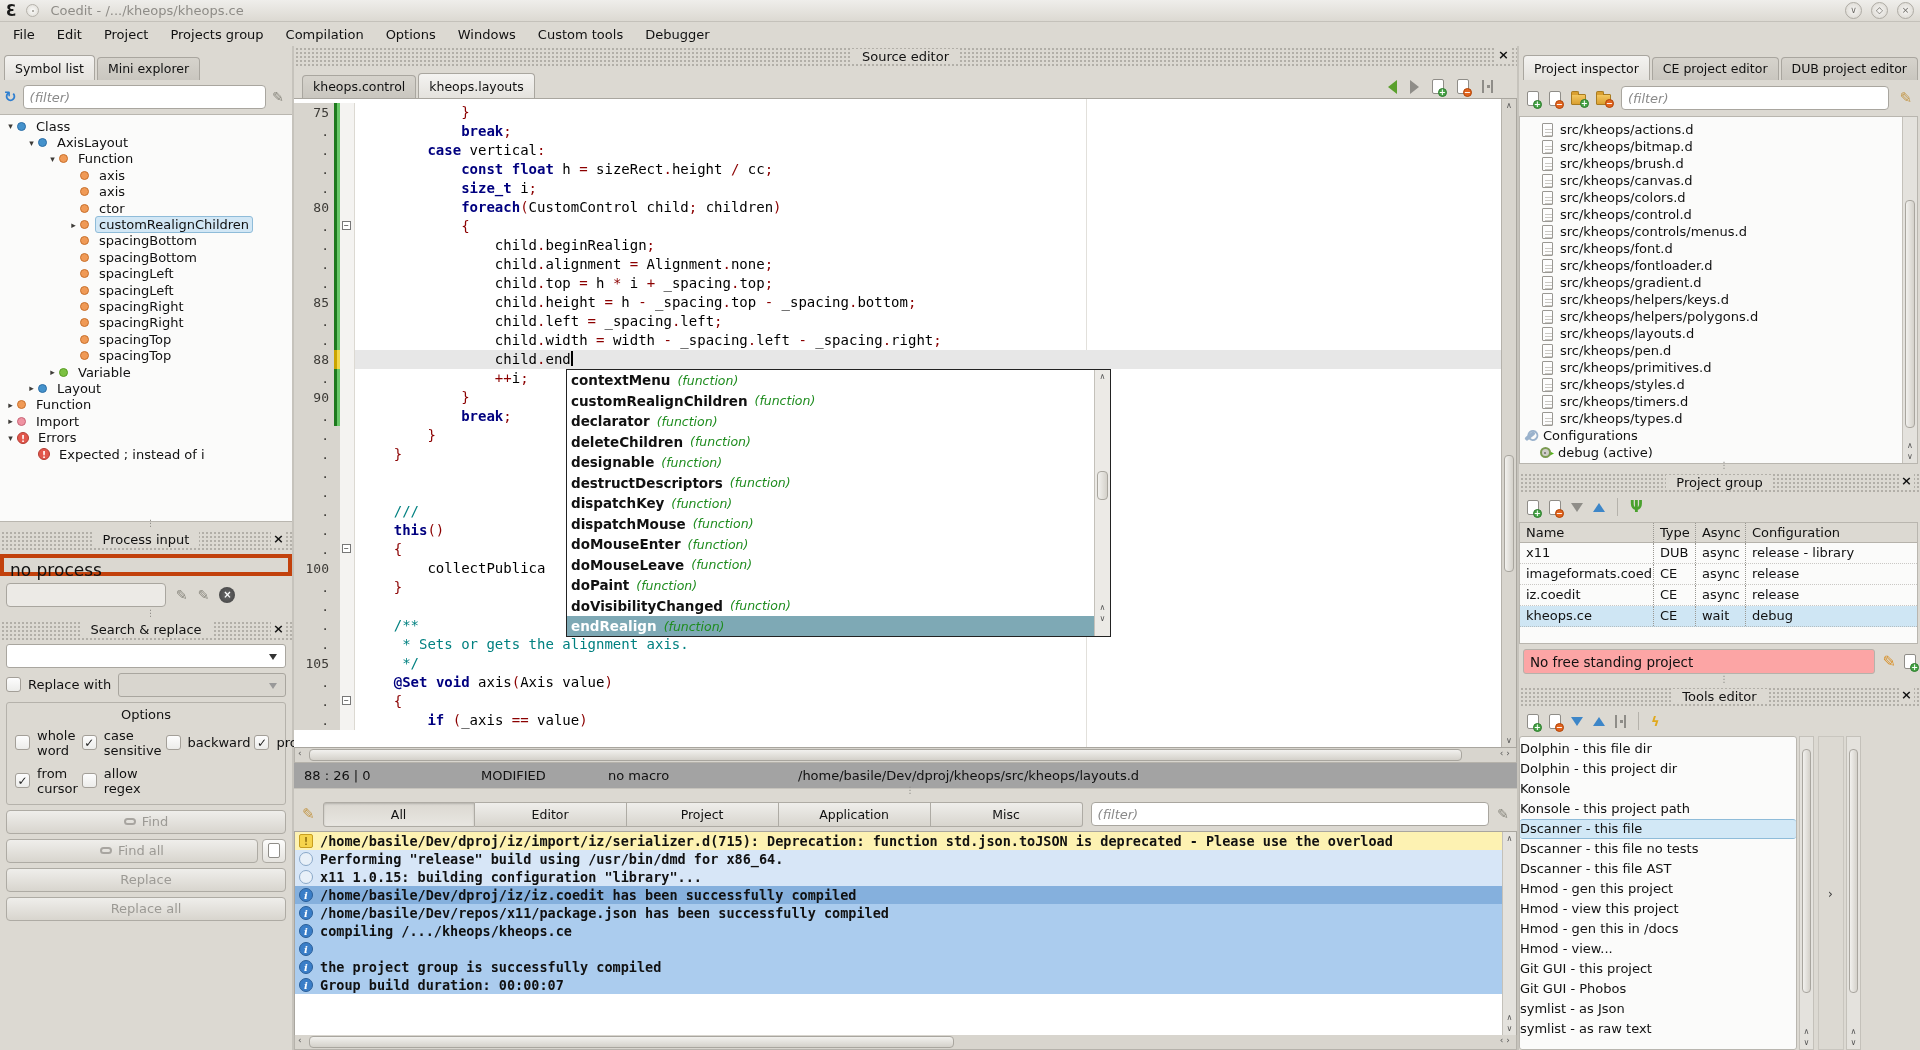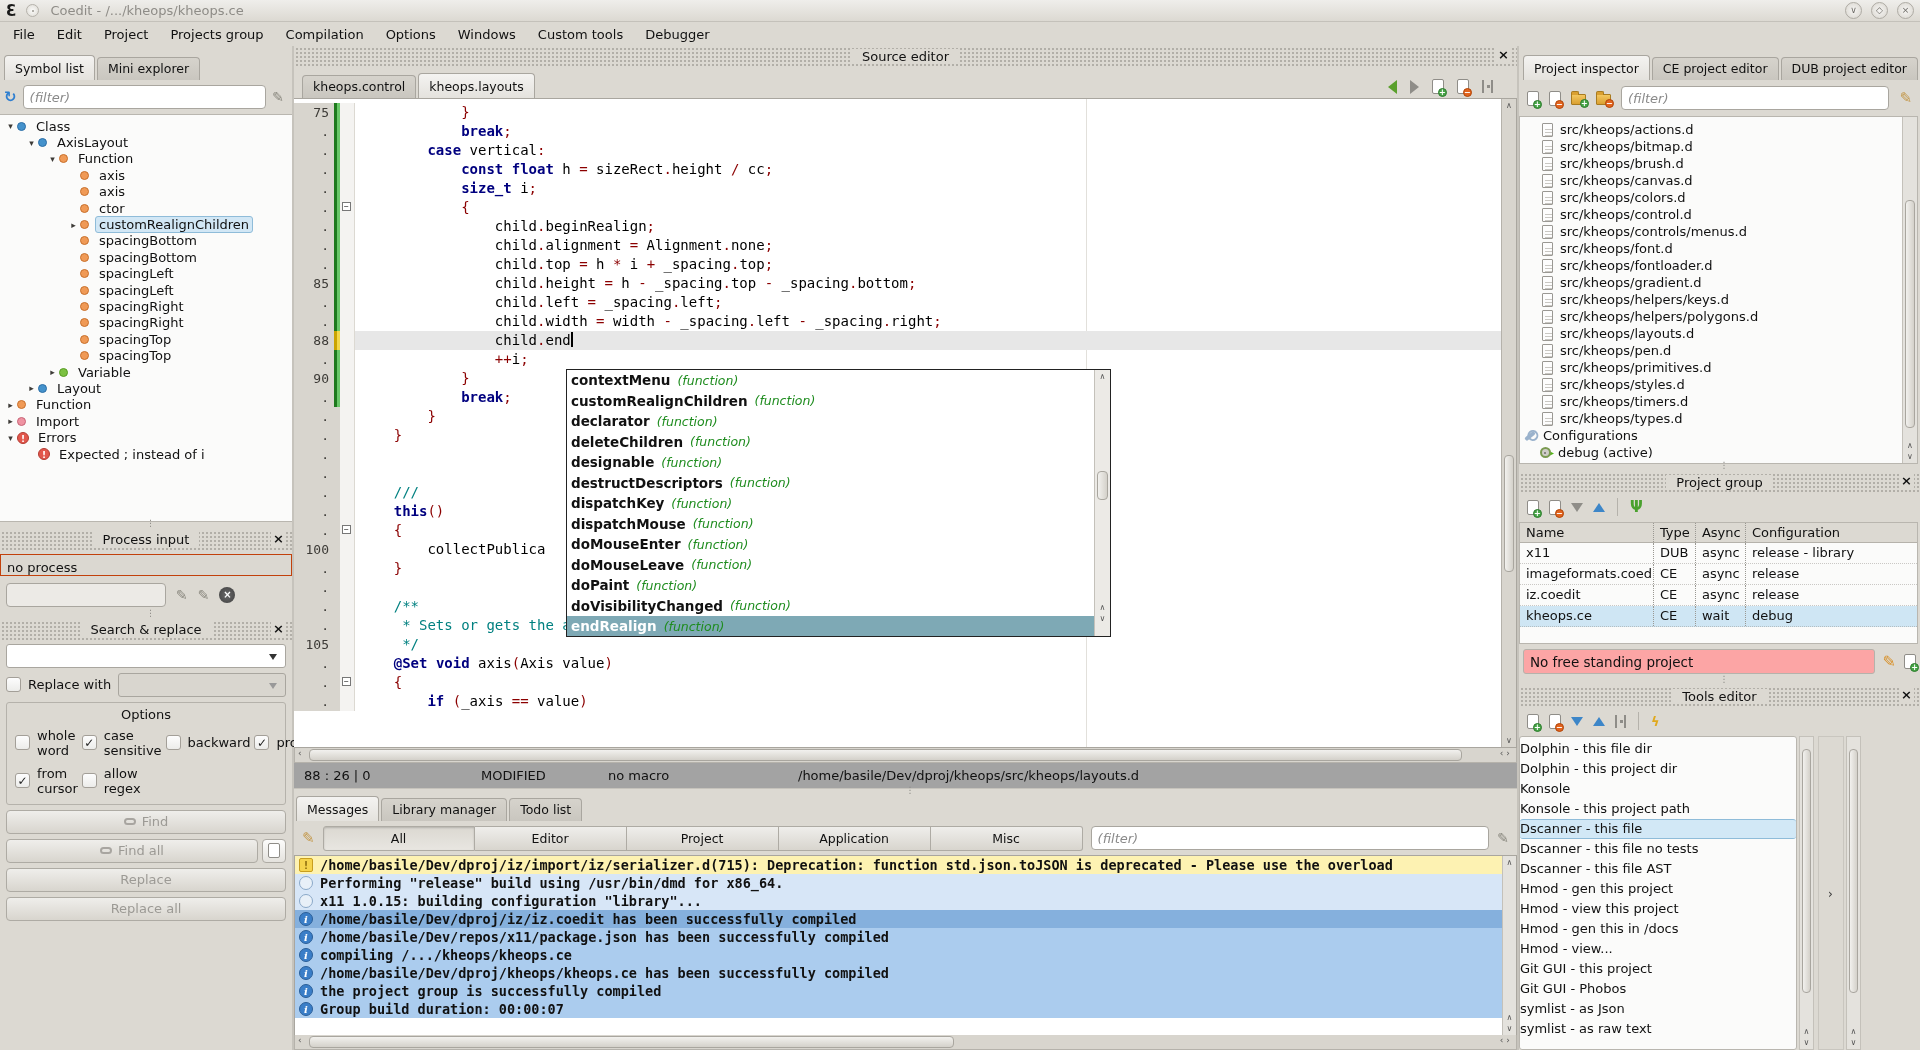--- a/index.html
+++ b/index.html
@@ -52,21 +52,21 @@
   .tw{width:13px;flex:none;font-size:9px;color:#3c3a36;text-align:center;}
   .dot{width:9px;height:9px;border-radius:50%;flex:none;margin-right:6px;}
   .dot-blue{background:#4492cc;border:1px solid #2c6ea6;}
   .dot-orange{background:#f09a56;border:1px solid #c8702c;}
   .dot-green{background:#7cc142;border:1px solid #579c23;}
   .dot-pink{background:#ef93a2;border:1px solid #c86577;}
   .dot-err{width:12px;height:12px;border-radius:50%;background:#e2574c;border:1px solid #b33c33;color:#fff;font-weight:bold;font-size:9px;line-height:12px;text-align:center;margin-right:5px;}
   .sym-label{padding:0 3px;border:1px solid transparent;}
   .sym-row.sel .sym-label{background:#d2e7f5;border:1px solid #8fbcd9;border-radius:3px;}
 
-  .proc-status{margin:4px 0 2px;border:1px solid #c2410c;background:#dbd8d1;height:22px;line-height:25px;padding:0 6px;font-size:13px;flex:none;}
+  .proc-status{margin:4px 0 2px;border:4px solid #c2410c;background:#dbd8d1;height:22px;line-height:25px;padding:0 6px;font-size:17px;flex:none;}
   .proc-row{display:flex;align-items:center;gap:10px;padding:5px 6px;flex:none;}
   .proc-row .tinput{width:160px;background:#eceae6;}
   .i-xcircle{width:16px;height:16px;border-radius:50%;background:radial-gradient(#6a6a6a,#3f3f3f);color:#fff;font-size:10px;line-height:15px;text-align:center;font-weight:bold;}
 
   .sr-body{padding:4px 6px;display:flex;flex-direction:column;gap:5px;flex:1;}
   .chk{width:15px;height:15px;border:1px solid #a39f98;border-radius:3px;background:linear-gradient(#fdfdfd,#ececea);flex:none;font-size:12px;line-height:14px;text-align:center;font-weight:bold;color:#222;}
   .chk-row{display:flex;align-items:center;gap:7px;font-size:13px;}
   .opt-box{border:1px solid #b5b2ab;border-radius:3px;padding:4px 8px 8px;flex:none;}
   .opt-title{text-align:center;margin-bottom:6px;font-size:13px;}
   .opt-grid{display:grid;grid-template-columns:1fr 1fr 1fr 1fr;row-gap:8px;column-gap:4px;}
@@ -443,20 +443,21 @@
       </div>
 
       <div class="ed-area">
         <div class="vline"></div>
         <div class="code" id="code">
             <div class="cl"><span class="ln">75</span><span class="bar bar-g"></span><span class="fold"></span><span class="txt"><span class="s-w">            </span><span class="s-p">}</span></span></div>
             <div class="cl"><span class="ln">.</span><span class="bar bar-g"></span><span class="fold"></span><span class="txt"><span class="s-w">            </span><span class="s-k">break</span><span class="s-p">;</span></span></div>
             <div class="cl"><span class="ln">.</span><span class="bar bar-g"></span><span class="fold"></span><span class="txt"><span class="s-w">        </span><span class="s-k">case</span><span class="s-w"> vertical</span><span class="s-p">:</span></span></div>
             <div class="cl"><span class="ln">.</span><span class="bar bar-g"></span><span class="fold"></span><span class="txt"><span class="s-w">            </span><span class="s-k">const float</span><span class="s-w"> h </span><span class="s-p">=</span><span class="s-w"> sizeRect</span><span class="s-p">.</span><span class="s-w">height </span><span class="s-p">/</span><span class="s-w"> cc</span><span class="s-p">;</span></span></div>
             <div class="cl"><span class="ln">.</span><span class="bar bar-g"></span><span class="fold"></span><span class="txt"><span class="s-w">            </span><span class="s-k">size_t</span><span class="s-w"> i</span><span class="s-p">;</span></span></div>
+            <div class="cl"><span class="ln">80</span><span class="bar bar-g"></span><span class="fold"></span><span class="txt"><span class="s-w">            </span><span class="s-k">foreach</span><span class="s-p">(</span><span class="s-w">CustomControl child</span><span class="s-p">;</span><span class="s-w"> children</span><span class="s-p">)</span></span></div>
             <div class="cl"><span class="ln">.</span><span class="bar bar-g"></span><span class="fold"><span class="foldbox">−</span></span><span class="txt"><span class="s-w">            </span><span class="s-p">{</span></span></div>
             <div class="cl"><span class="ln">.</span><span class="bar bar-g"></span><span class="fold"></span><span class="txt"><span class="s-w">                child</span><span class="s-p">.</span><span class="s-w">beginRealign</span><span class="s-p">;</span></span></div>
             <div class="cl"><span class="ln">.</span><span class="bar bar-g"></span><span class="fold"></span><span class="txt"><span class="s-w">                child</span><span class="s-p">.</span><span class="s-w">alignment </span><span class="s-p">=</span><span class="s-w"> Alignment</span><span class="s-p">.</span><span class="s-w">none</span><span class="s-p">;</span></span></div>
             <div class="cl"><span class="ln">.</span><span class="bar bar-g"></span><span class="fold"></span><span class="txt"><span class="s-w">                child</span><span class="s-p">.</span><span class="s-w">top </span><span class="s-p">=</span><span class="s-w"> h </span><span class="s-p">*</span><span class="s-w"> i </span><span class="s-p">+</span><span class="s-w"> _spacing</span><span class="s-p">.</span><span class="s-w">top</span><span class="s-p">;</span></span></div>
             <div class="cl"><span class="ln">85</span><span class="bar bar-g"></span><span class="fold"></span><span class="txt"><span class="s-w">                child</span><span class="s-p">.</span><span class="s-w">height </span><span class="s-p">=</span><span class="s-w"> h </span><span class="s-p">-</span><span class="s-w"> _spacing</span><span class="s-p">.</span><span class="s-w">top </span><span class="s-p">-</span><span class="s-w"> _spacing</span><span class="s-p">.</span><span class="s-w">bottom</span><span class="s-p">;</span></span></div>
             <div class="cl"><span class="ln">.</span><span class="bar bar-g"></span><span class="fold"></span><span class="txt"><span class="s-w">                child</span><span class="s-p">.</span><span class="s-w">left </span><span class="s-p">=</span><span class="s-w"> _spacing</span><span class="s-p">.</span><span class="s-w">left</span><span class="s-p">;</span></span></div>
             <div class="cl"><span class="ln">.</span><span class="bar bar-g"></span><span class="fold"></span><span class="txt"><span class="s-w">                child</span><span class="s-p">.</span><span class="s-w">width </span><span class="s-p">=</span><span class="s-w"> width </span><span class="s-p">-</span><span class="s-w"> _spacing</span><span class="s-p">.</span><span class="s-w">left </span><span class="s-p">-</span><span class="s-w"> _spacing</span><span class="s-p">.</span><span class="s-w">right</span><span class="s-p">;</span></span></div>
             <div class="cl cur"><span class="ln">88</span><span class="bar bar-y"></span><span class="fold"></span><span class="txt"><span class="s-w">                child</span><span class="s-p">.</span><span class="s-w">end</span><span class="caret-bar"></span></span></div>
             <div class="cl"><span class="ln">.</span><span class="bar bar-g"></span><span class="fold"></span><span class="txt"><span class="s-w">                </span><span class="s-p">++</span><span class="s-w">i</span><span class="s-p">;</span></span></div>
             <div class="cl"><span class="ln">90</span><span class="bar bar-g"></span><span class="fold"></span><span class="txt"><span class="s-w">            </span><span class="s-p">}</span></span></div>
@@ -555,25 +556,20 @@
 
       <div class="statusbar">
         <span style="left:10px">88 : 26 | 0</span>
         <span style="left:187px">MODIFIED</span>
         <span style="left:314px">no macro</span>
         <span style="left:504px">/home/basile/Dev/dproj/kheops/src/kheops/layouts.d</span>
       </div>
 
       <div class="splitter"></div>
 
-      <div class="msg-tabs">
-        <div class="tab active">Messages</div>
-        <div class="tab">Library manager</div>
-        <div class="tab">Todo list</div>
-      </div>
       <div class="msg-filter">
         <span class="i-brush">✎</span>
         <div class="seg" id="msgfilters">
             <div class="msg-filter-btn active">All</div>
             <div class="msg-filter-btn">Editor</div>
             <div class="msg-filter-btn">Project</div>
             <div class="msg-filter-btn">Application</div>
             <div class="msg-filter-btn">Misc</div>
           </div>
         <input class="tinput" style="flex: 1 1 0%;" placeholder="(filter)">
@@ -600,21 +596,20 @@
             <div class="log-row log-blue">
               <span class="log-ic ic-info">i</span>
               <span class="log-text">/home/basile/Dev/repos/x11/package.json has been successfully compiled</span>
             </div>
             <div class="log-row log-blue">
               <span class="log-ic ic-info">i</span>
               <span class="log-text">compiling /.../kheops/kheops.ce</span>
             </div>
             <div class="log-row log-blue">
               <span class="log-ic ic-info">i</span>
-              <span class="log-text">/home/basile/Dev/dproj/kheops/kheops.ce has been successfully compiled</span>
             </div>
             <div class="log-row log-blue">
               <span class="log-ic ic-info">i</span>
               <span class="log-text">the project group is successfully compiled</span>
             </div>
             <div class="log-row log-blue">
               <span class="log-ic ic-info">i</span>
               <span class="log-text">Group build duration: 00:00:07</span>
             </div>
           </div>

